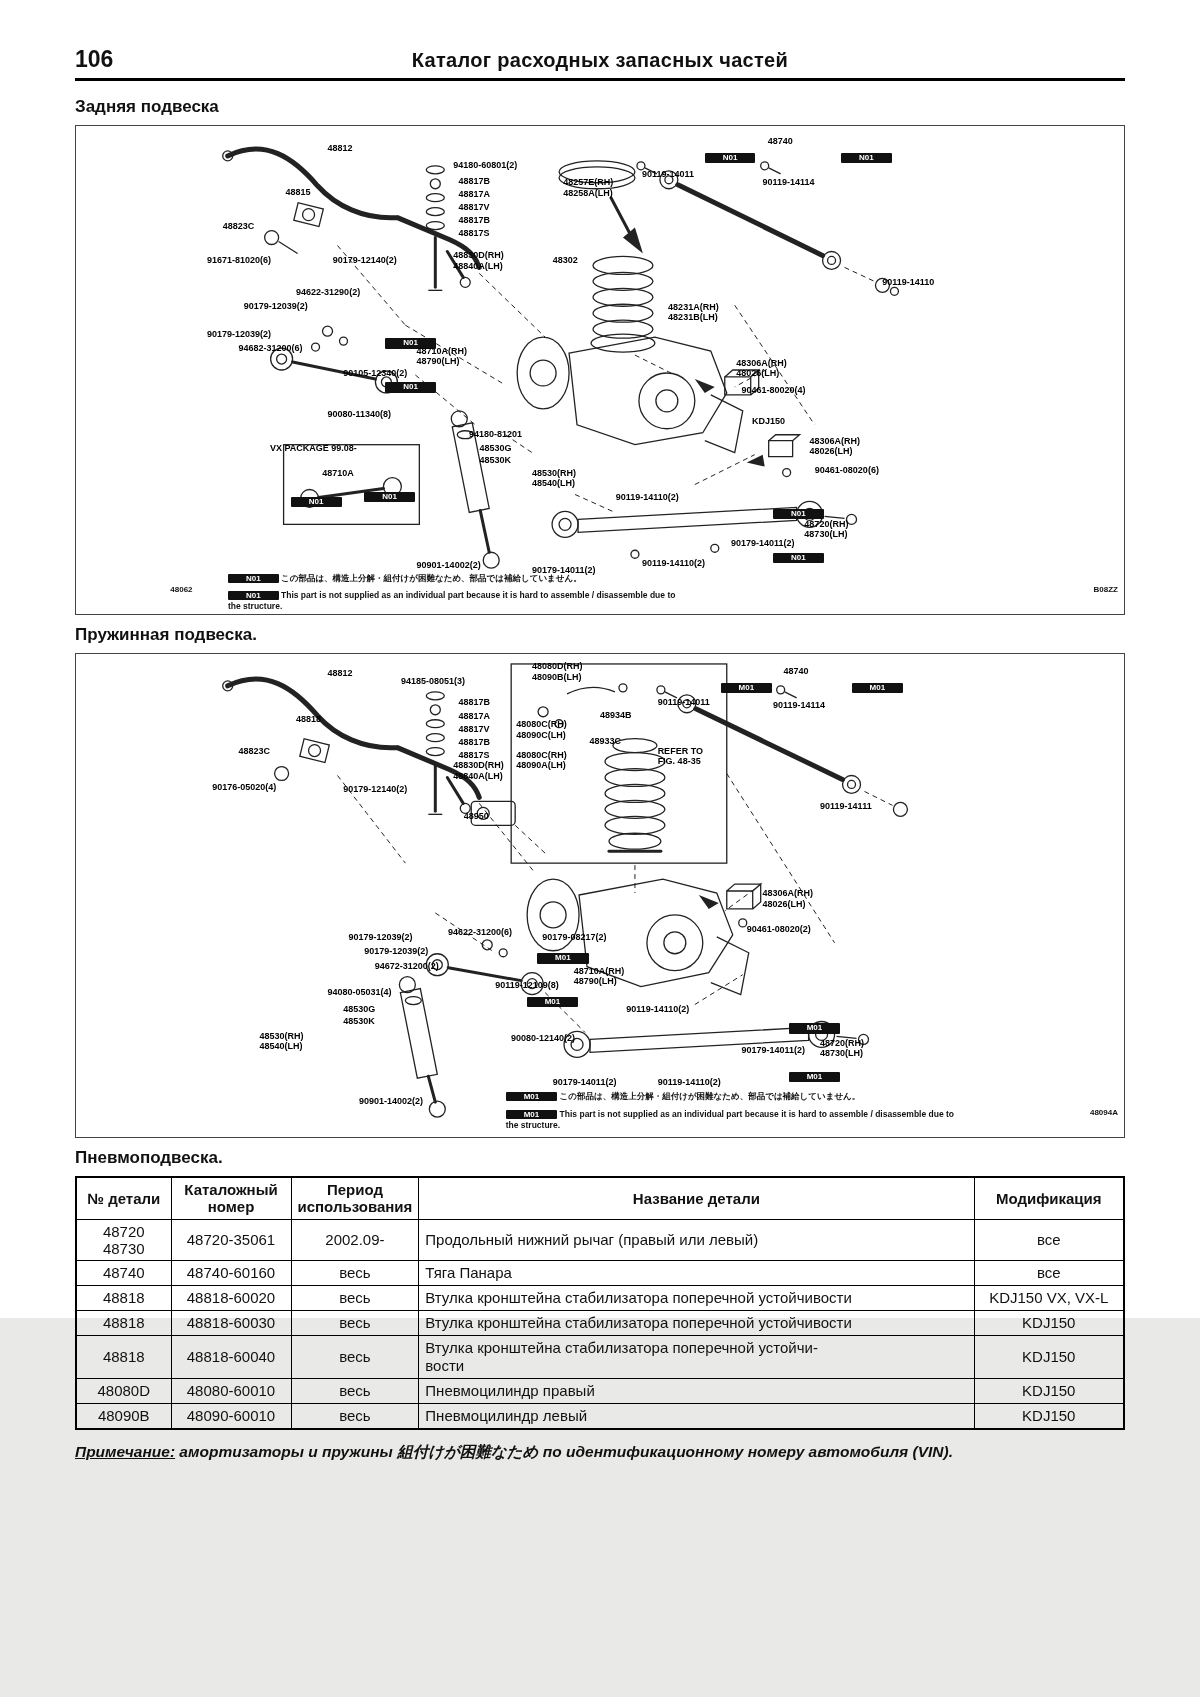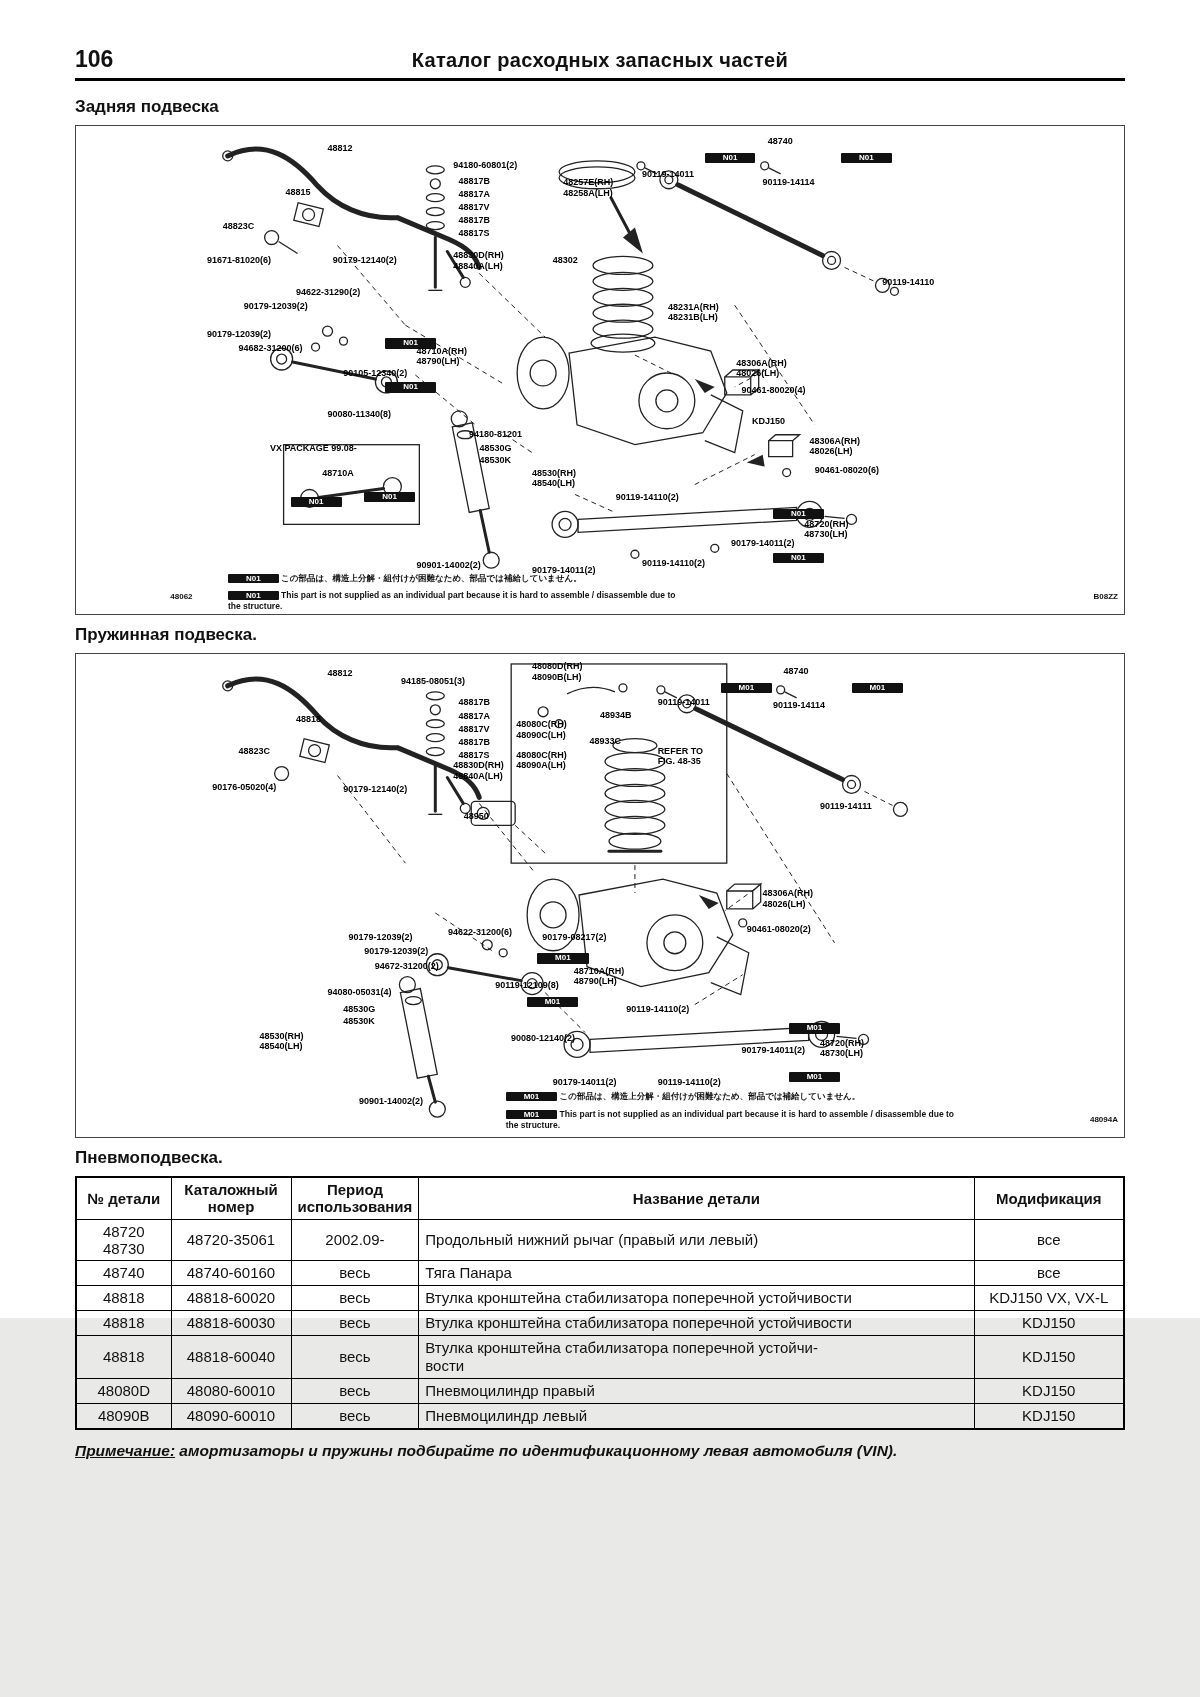--- a/index.html
+++ b/index.html
@@ -17,21 +17,21 @@
   .diagram.d2{height:485px}
   .diagram svg{position:absolute;inset:0;width:100%;height:100%}
   svg .s *{fill:none;stroke:#222;stroke-width:1.3}
   svg .t{stroke-width:5 !important;stroke-linecap:round}
   svg .t2{stroke-width:3 !important;stroke-linecap:round}
   svg .d{stroke-dasharray:5 4 !important;stroke-width:1 !important}
   svg .f{fill:#222 !important;stroke:none !important}
   .dlabel{position:absolute;font-size:9px;font-weight:bold;line-height:1.15;white-space:pre-line;color:#000}
   .chip{background:#111;color:#fff;padding:0 18px;font-size:8px;line-height:1.3;border-radius:1px;font-weight:bold}
   .dnote{position:absolute;font-size:8.5px;font-weight:bold;max-width:44%;line-height:1.25}
-  .corner{position:absolute;bottom:13px;font-size:8px;font-weight:bold}
+  .corner{position:absolute;bottom:20px;font-size:8px;font-weight:bold}
   .corner-left{left:9%}
   .corner-right{right:6px}
   table.parts{width:100%;border-collapse:collapse;border:2px solid #000;font-size:15px;margin-top:2px}
   table.parts th,table.parts td{border:1px solid #000;padding:3px 6px;white-space:pre-line;vertical-align:middle}
   table.parts th{text-align:center;font-weight:bold;line-height:1.15}
   td.c0,td.c1,td.c2,td.c4{text-align:center}
   td.c3{text-align:left;line-height:1.2}
   .footnote{margin-top:12px;font-size:15.5px;font-weight:bold;font-style:italic}
   .fn-label{text-decoration:underline}
 </style>
@@ -462,16 +462,16 @@
           <td class="c0">48090B</td>
           <td class="c1">48090-60010</td>
           <td class="c2">весь</td>
           <td class="c3">Пневмоцилиндр левый</td>
           <td class="c4">KDJ150</td>
         </tr>
       </tbody>
   </table>
 
   <div class="footnote">
-    <span class="fn-label">Примечание:</span><span> амортизаторы и пружины подбирайте по идентификационному левая автомобиля (VIN).</span>
+    <span class="fn-label">Примечание:</span><span> амортизаторы и пружины 組付けが困難なため по идентификационному номеру автомобиля (VIN).</span>
   </div>
 
 </div>
 
 </body></html>

